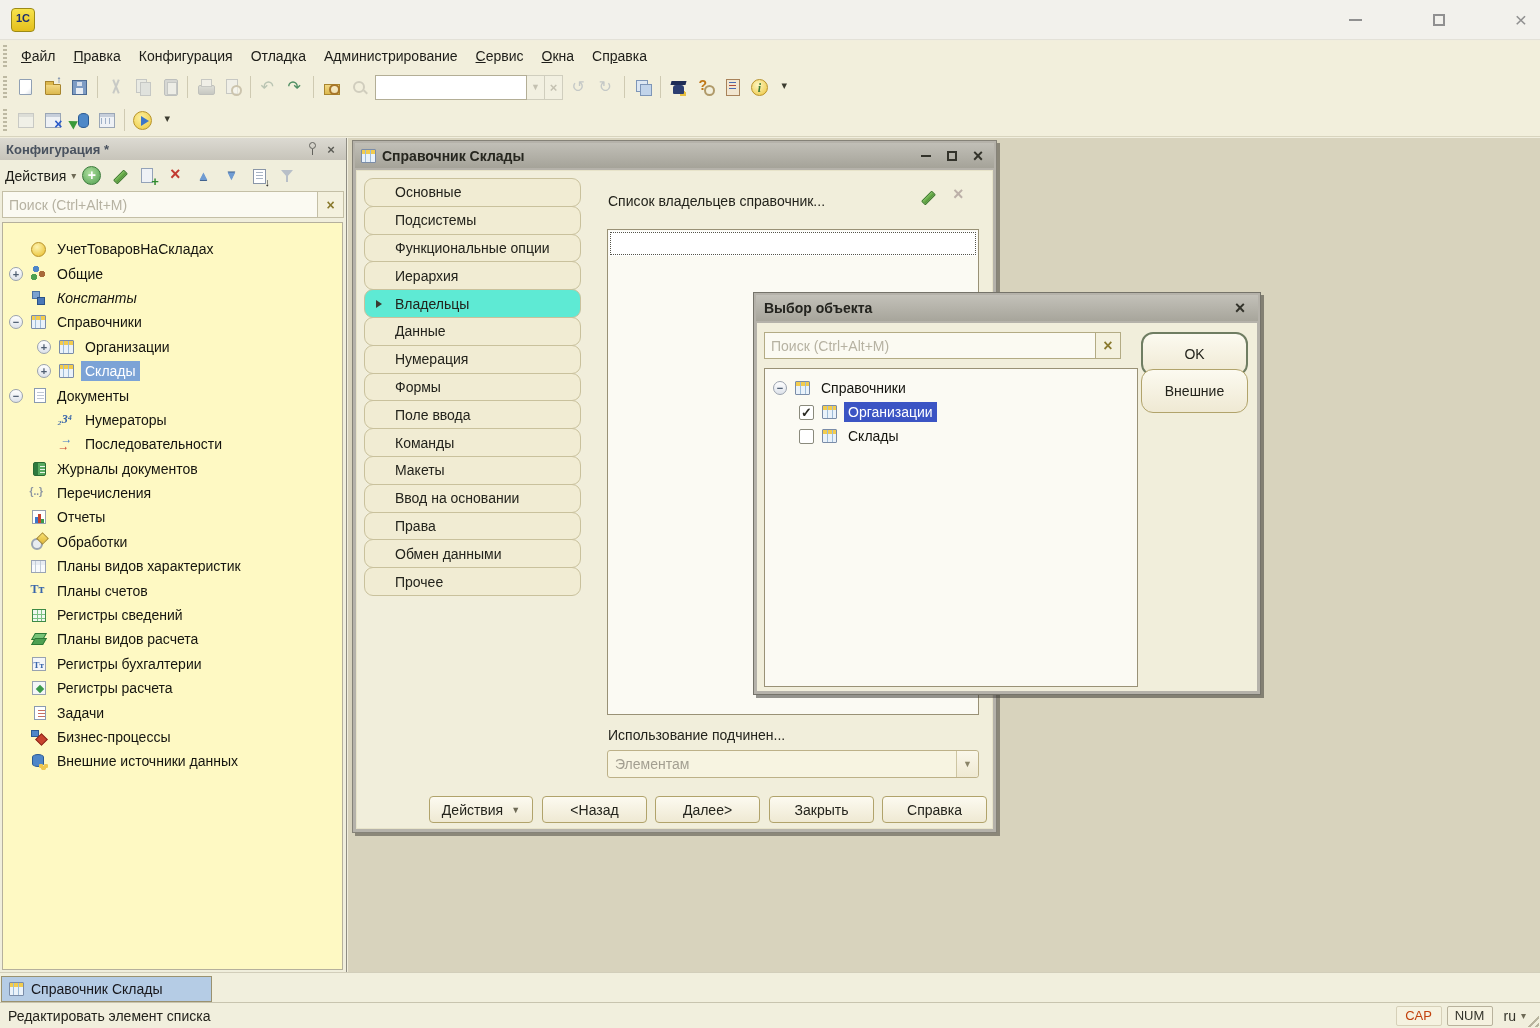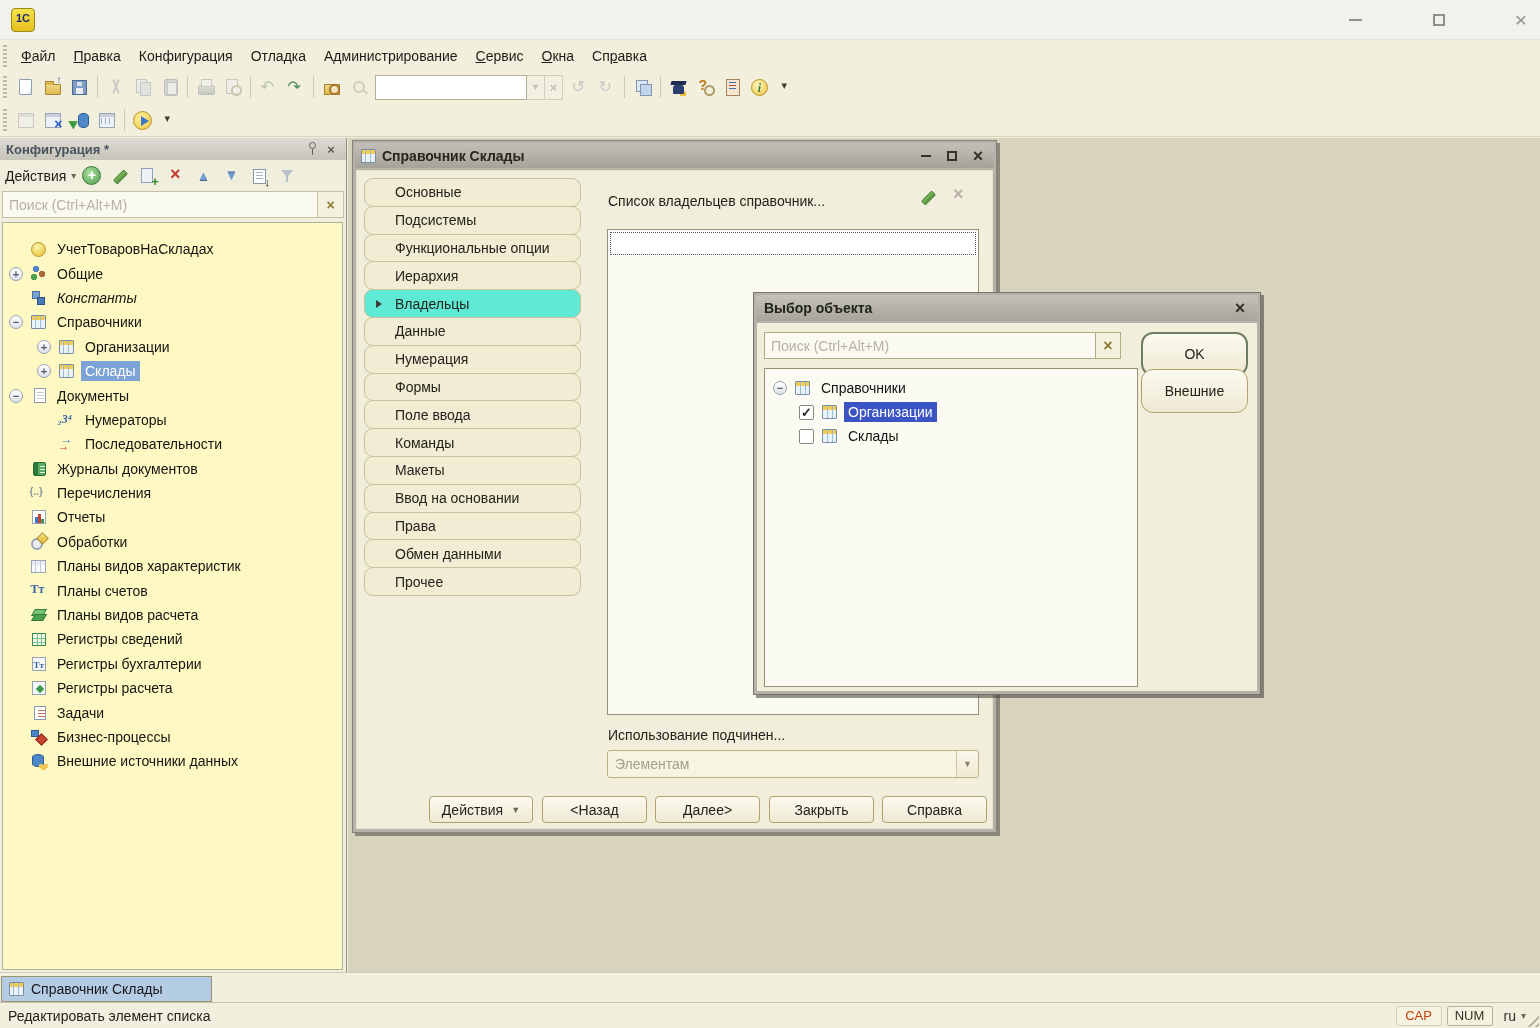--- a/index.html
+++ b/index.html
@@ -473,30 +473,30 @@
         <div class="trow" style="padding-left: 6px;">
           <span class="expspace"></span>
           <span class="tico">
             <span class="icon i-accounts-plan"></span>
           </span>
           <span class="lab">Планы счетов</span>
         </div>
         <div class="trow" style="padding-left: 6px;">
           <span class="expspace"></span>
           <span class="tico">
+            <span class="icon i-info-register"></span>
+          </span>
+          <span class="lab">Регистры сведений</span>
+        </div>
+        <div class="trow" style="padding-left: 6px;">
+          <span class="expspace"></span>
+          <span class="tico">
             <span class="icon i-calc-plan"></span>
           </span>
           <span class="lab">Планы видов расчета</span>
-        </div>
-        <div class="trow" style="padding-left: 6px;">
-          <span class="expspace"></span>
-          <span class="tico">
-            <span class="icon i-info-register"></span>
-          </span>
-          <span class="lab">Регистры сведений</span>
         </div>
         <div class="trow" style="padding-left: 6px;">
           <span class="expspace"></span>
           <span class="tico">
             <span class="icon i-acct-register"></span>
           </span>
           <span class="lab">Регистры бухгалтерии</span>
         </div>
         <div class="trow" style="padding-left: 6px;">
           <span class="expspace"></span>

